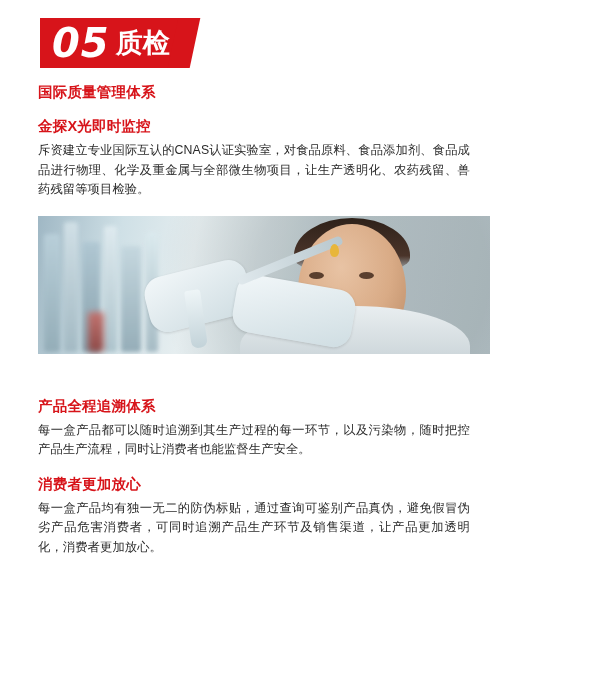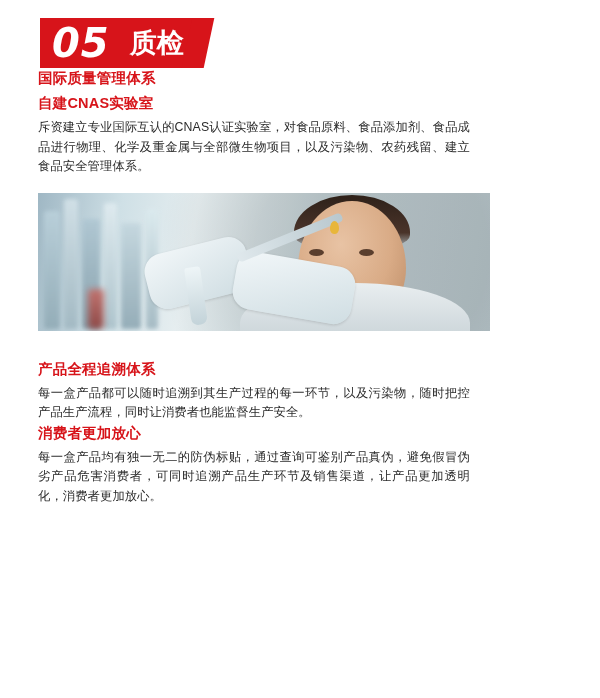--- a/index.html
+++ b/index.html
@@ -53,36 +53,37 @@
     color: #ffffff;
     letter-spacing: 1px;
     font-style: italic;
     font-family: "DejaVu Sans", sans-serif;
   }
   .banner-title {
     font-size: 27px;
     line-height: 30px;
     font-weight: bold;
     color: #ffffff;
-    margin-left: 20px;
+    margin-left: 6px;
     position: relative;
     z-index: 2;
   }
   .banner-shadow {
     position: absolute;
     left: 8px;
     top: 8px;
     width: 100%;
     height: 100%;
     background: #f0c9cb;
     z-index: -1;
   }
 
   
   .block {
+    margin-top: 14px;
   }
   .block-title {
     color: #d7141a;
     font-size: 14.5px;
     font-weight: bold;
     line-height: 20px;
     margin-bottom: 5px;
     letter-spacing: 0.2px;
   }
   .block-body {
@@ -219,22 +220,22 @@
         <span class="banner-num">05</span>
         <span class="banner-title">质检</span>
       </div>
     </div>
 
     <div class="block">
       <div class="block-title">国际质量管理体系</div>
     </div>
 
     <div class="block">
-      <div class="block-title">自建CNAS实验室</div>
-      <div class="block-body">斥资建立专业国际互认的CNAS认证实验室，对食品原料、食品添加剂、食品成品进行物理、化学及重金属与全部微生物项目，以及污染物、农药残留、建立食品安全管理体系。</div>
+      <div class="block-title">金探X光即时监控</div>
+      <div class="block-body">斥资建立专业国际互认的CNAS认证实验室，对食品原料、食品添加剂、食品成品进行物理、化学及重金属与全部微生物项目，让生产透明化、农药残留、兽药残留等项目检验。</div>
     </div>
 
 
     <div class="photo-wrap">
       <div class="photo">
         <div class="bottle b1"></div>
         <div class="bottle b2"></div>
         <div class="bottle b3"></div>
         <div class="bottle b4"></div>
         <div class="bottle b5"></div>

